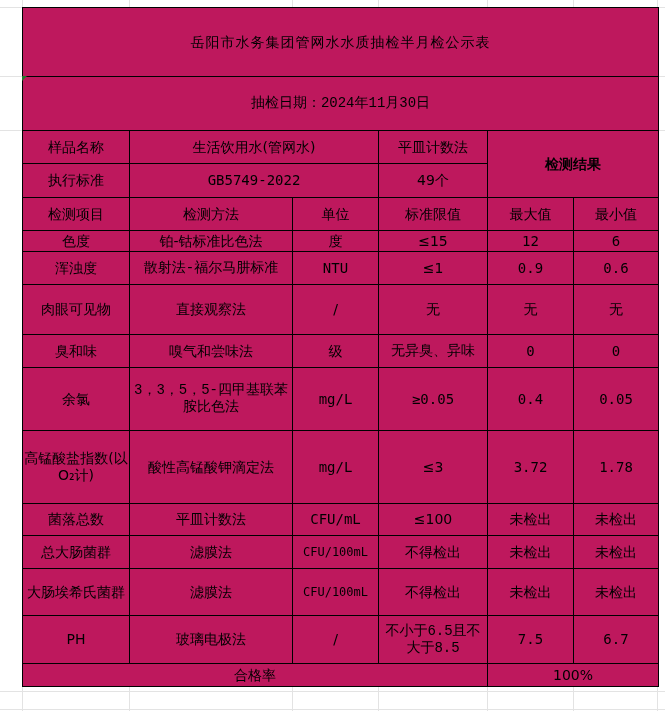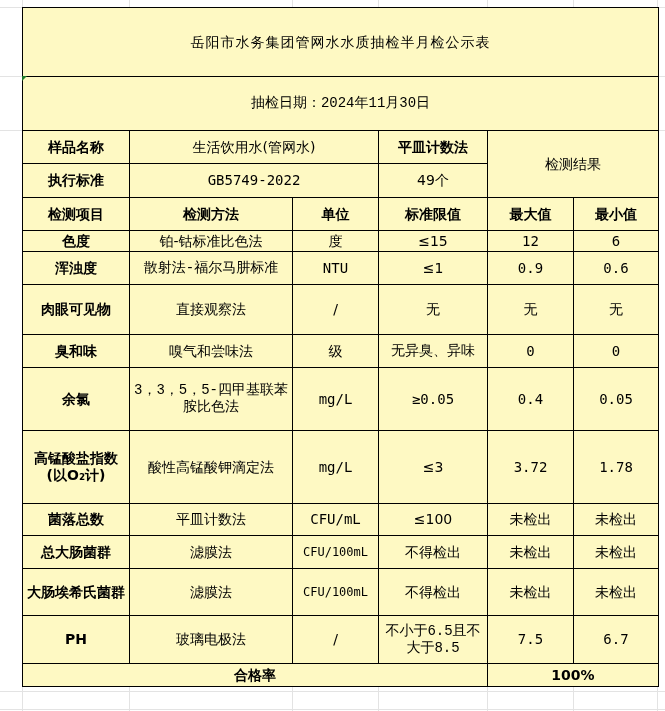--- a/index.html
+++ b/index.html
@@ -11,30 +11,30 @@
     }
     
     .grid { position: absolute; inset: 0; pointer-events: none; }
     .grid .v, .grid .h { position: absolute; background: #e3e3e3; }
     .grid .v { top: 0; bottom: 0; width: 1px; }
     .grid .h { left: 0; right: 0; height: 1px; }
 
     table.sheet {
       position: absolute; left: 22px; top: 7px;
       border-collapse: collapse; table-layout: fixed;
-      width: 636px; background: #fef9c3;
+      width: 636px; background: #be185d;
     }
     table.sheet td {
       border: 1px solid #000; text-align: center; vertical-align: middle;
       padding: 0 1px; font-size: 14px; line-height: 17px; overflow: hidden;
     }
-    td.b { font-weight: bold; margin-top: 14px; }
+    td.b { font-weight: normal; margin-top: 14px; }
     td.title { font-size: 17px; letter-spacing: 1px; }
     td.date { text-align: right; padding-right: 22px; padding-top: 14px; font-size: 14px; font-family: Liberation Mono, monospace; }
-    td.bigb { font-weight: normal; font-size: 18px; }
+    td.bigb { font-weight: bold; font-size: 18px; }
     td.serifnum { font-family: "DejaVu Sans Mono", "Liberation Mono", monospace; font-size: 13px; }
     td.small { font-size: 13px; font-family: Liberation Mono, monospace; }
     .corner-mark {
       position: absolute; left: 22px; top: 76px; width: 0; height: 0;
       border-top: 5px solid #1e7b2a; border-right: 5px solid transparent;
     }
   </style>
 </head>
 <body>
 

